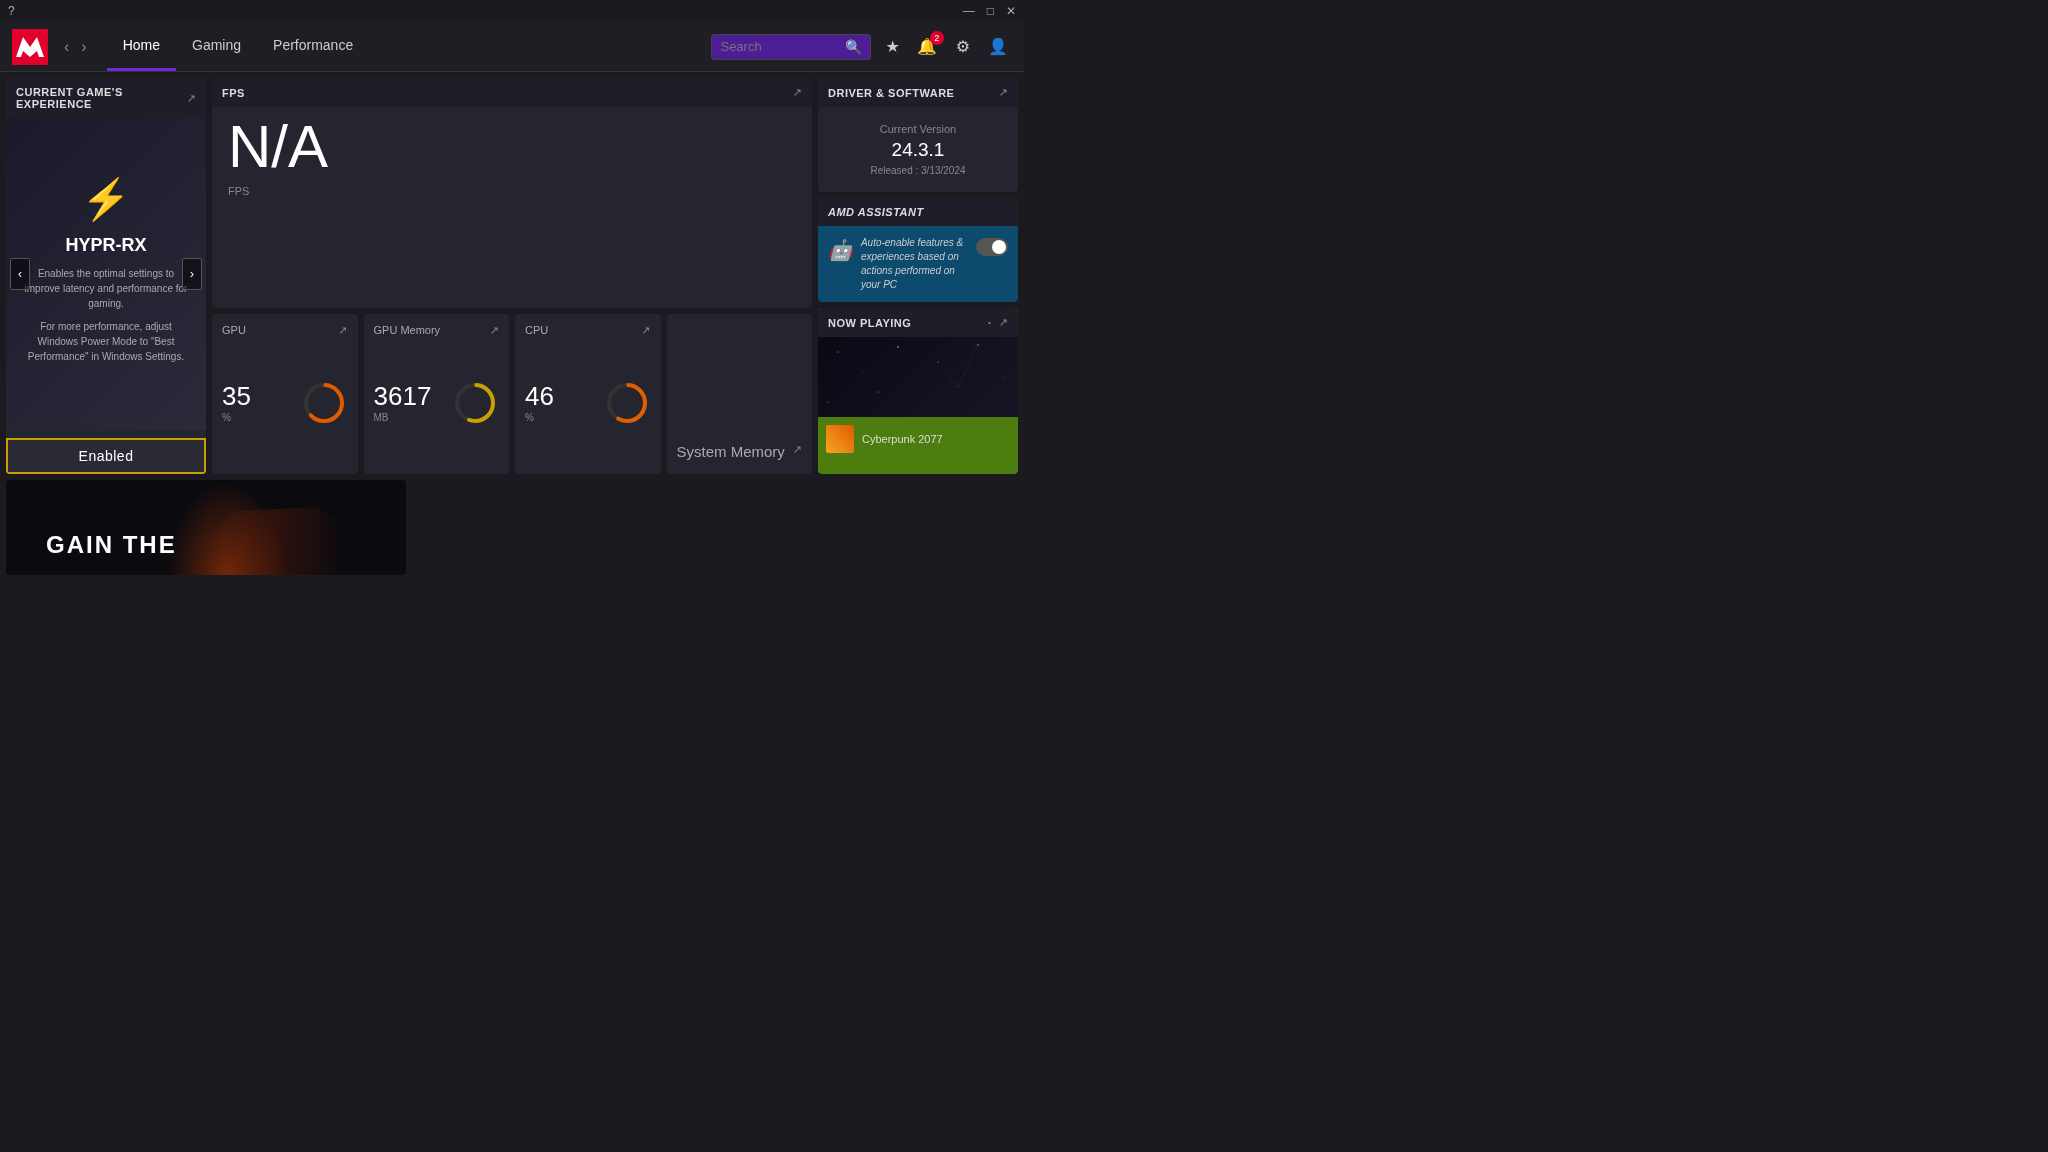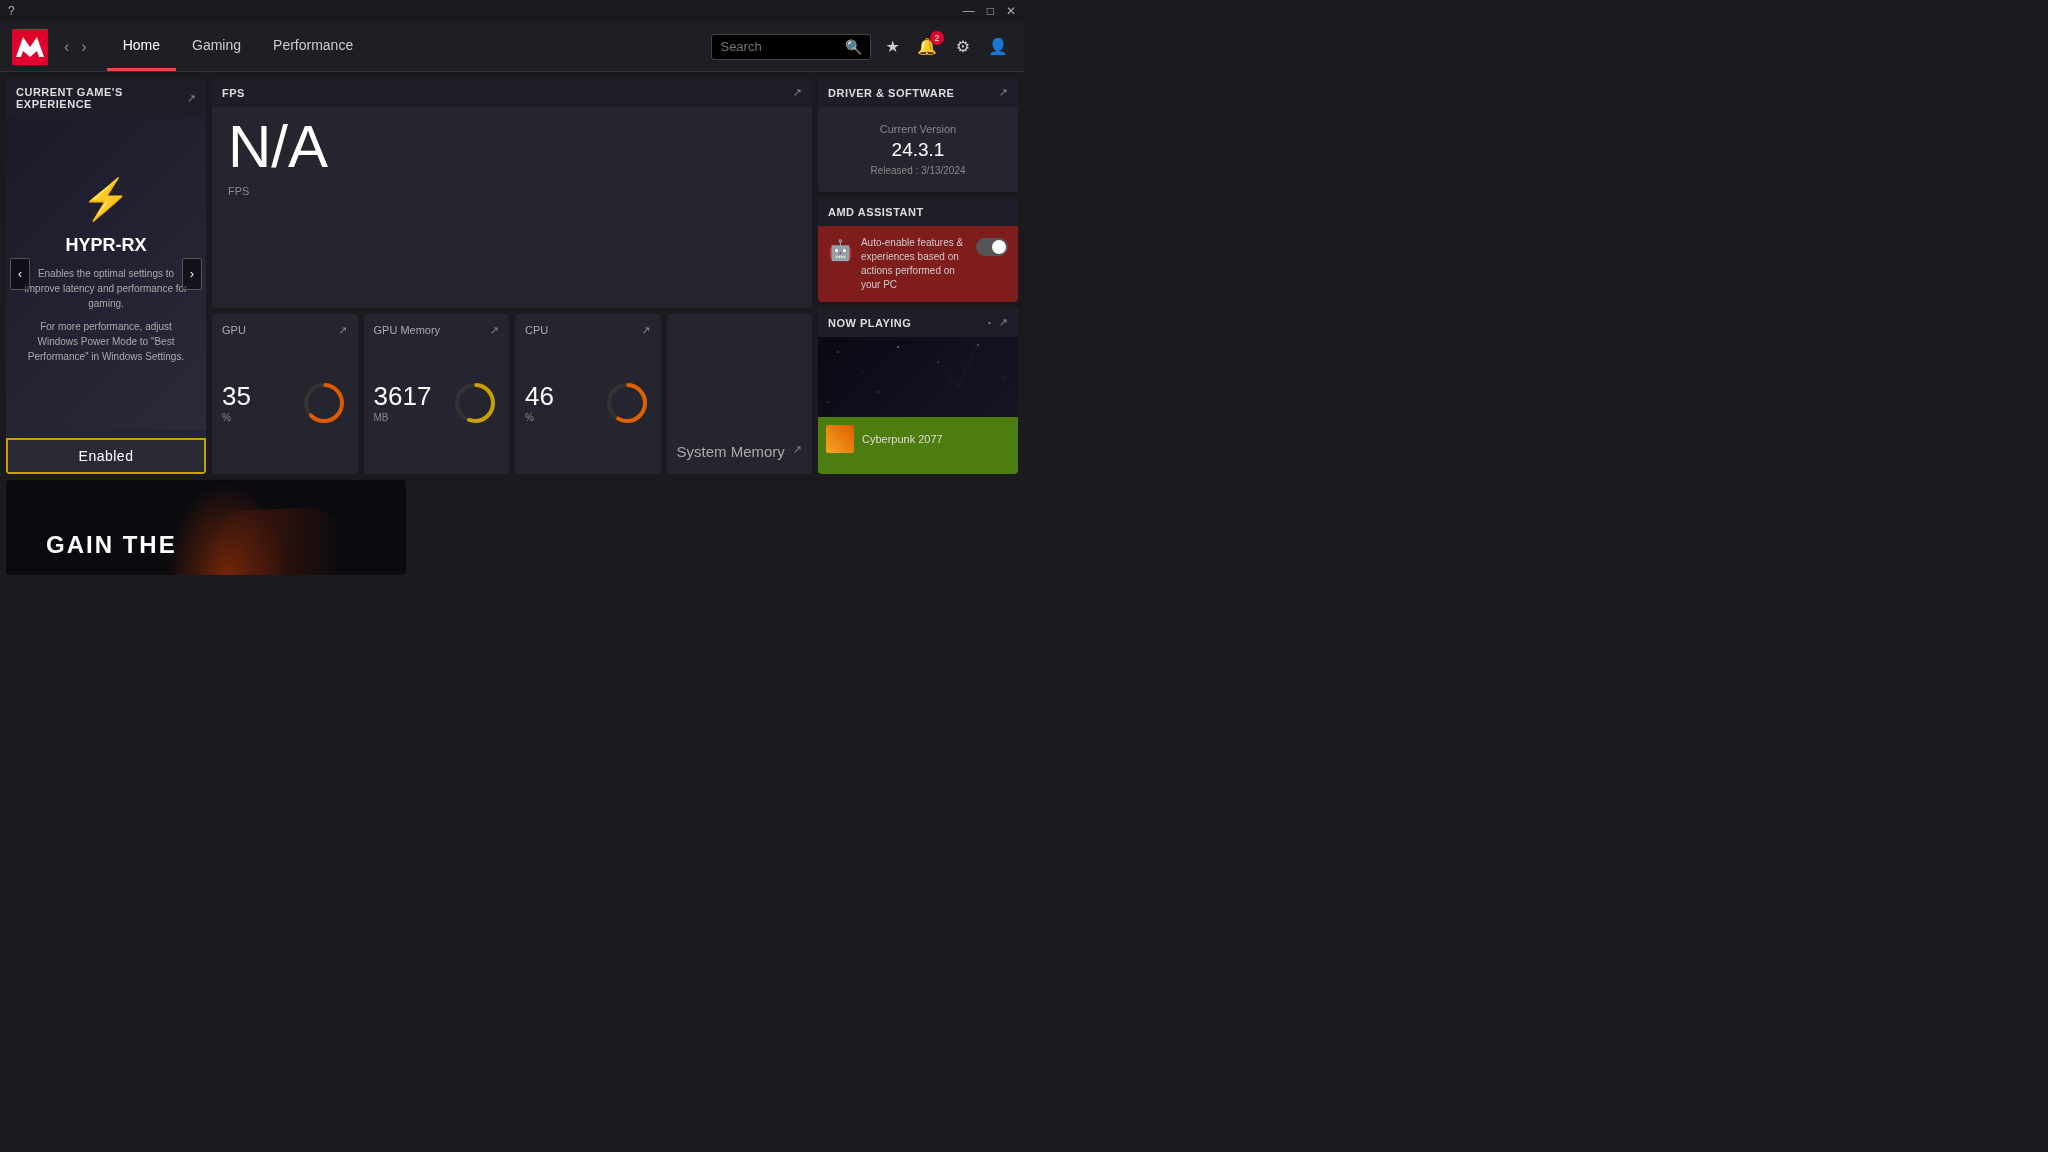--- a/index.html
+++ b/index.html
@@ -81,30 +81,30 @@
       display: flex;
       align-items: center;
       color: #ccc;
       cursor: pointer;
       font-size: 14px;
       border-bottom: 3px solid transparent;
       position: relative;
     }
     .nav-tab.active {
       color: #fff;
-      border-bottom: 3px solid #ef4444;
+      border-bottom: 3px solid #6d28d9;
     }
     .nav-right {
       margin-left: auto;
       display: flex;
       align-items: center;
       gap: 10px;
     }
     .search-box {
-      background: #000000;
+      background: #4c1d95;
       border: 1px solid #444;
       border-radius: 3px;
       display: flex;
       align-items: center;
       padding: 4px 8px;
       width: 160px;
     }
     .search-input {
       background: none;
       border: none;
@@ -335,23 +335,24 @@
       font-size: 19px;
       font-weight: 300;
       color: #fff;
       margin-bottom: 4px;
     }
     .release-date {
       font-size: 10px;
       color: #888;
     }
     .amd-assistant-card {
-      background: #7f1d1d;
+      background: #0c4a6e;
       border-radius: 4px;
       flex: 0 0 auto;
+      font-style: italic;
     }
     .assistant-content {
       padding: 10px;
       display: flex;
       align-items: flex-start;
       gap: 8px;
     }
     .assistant-icon {
       font-size: 20px;
       color: #aaa;

